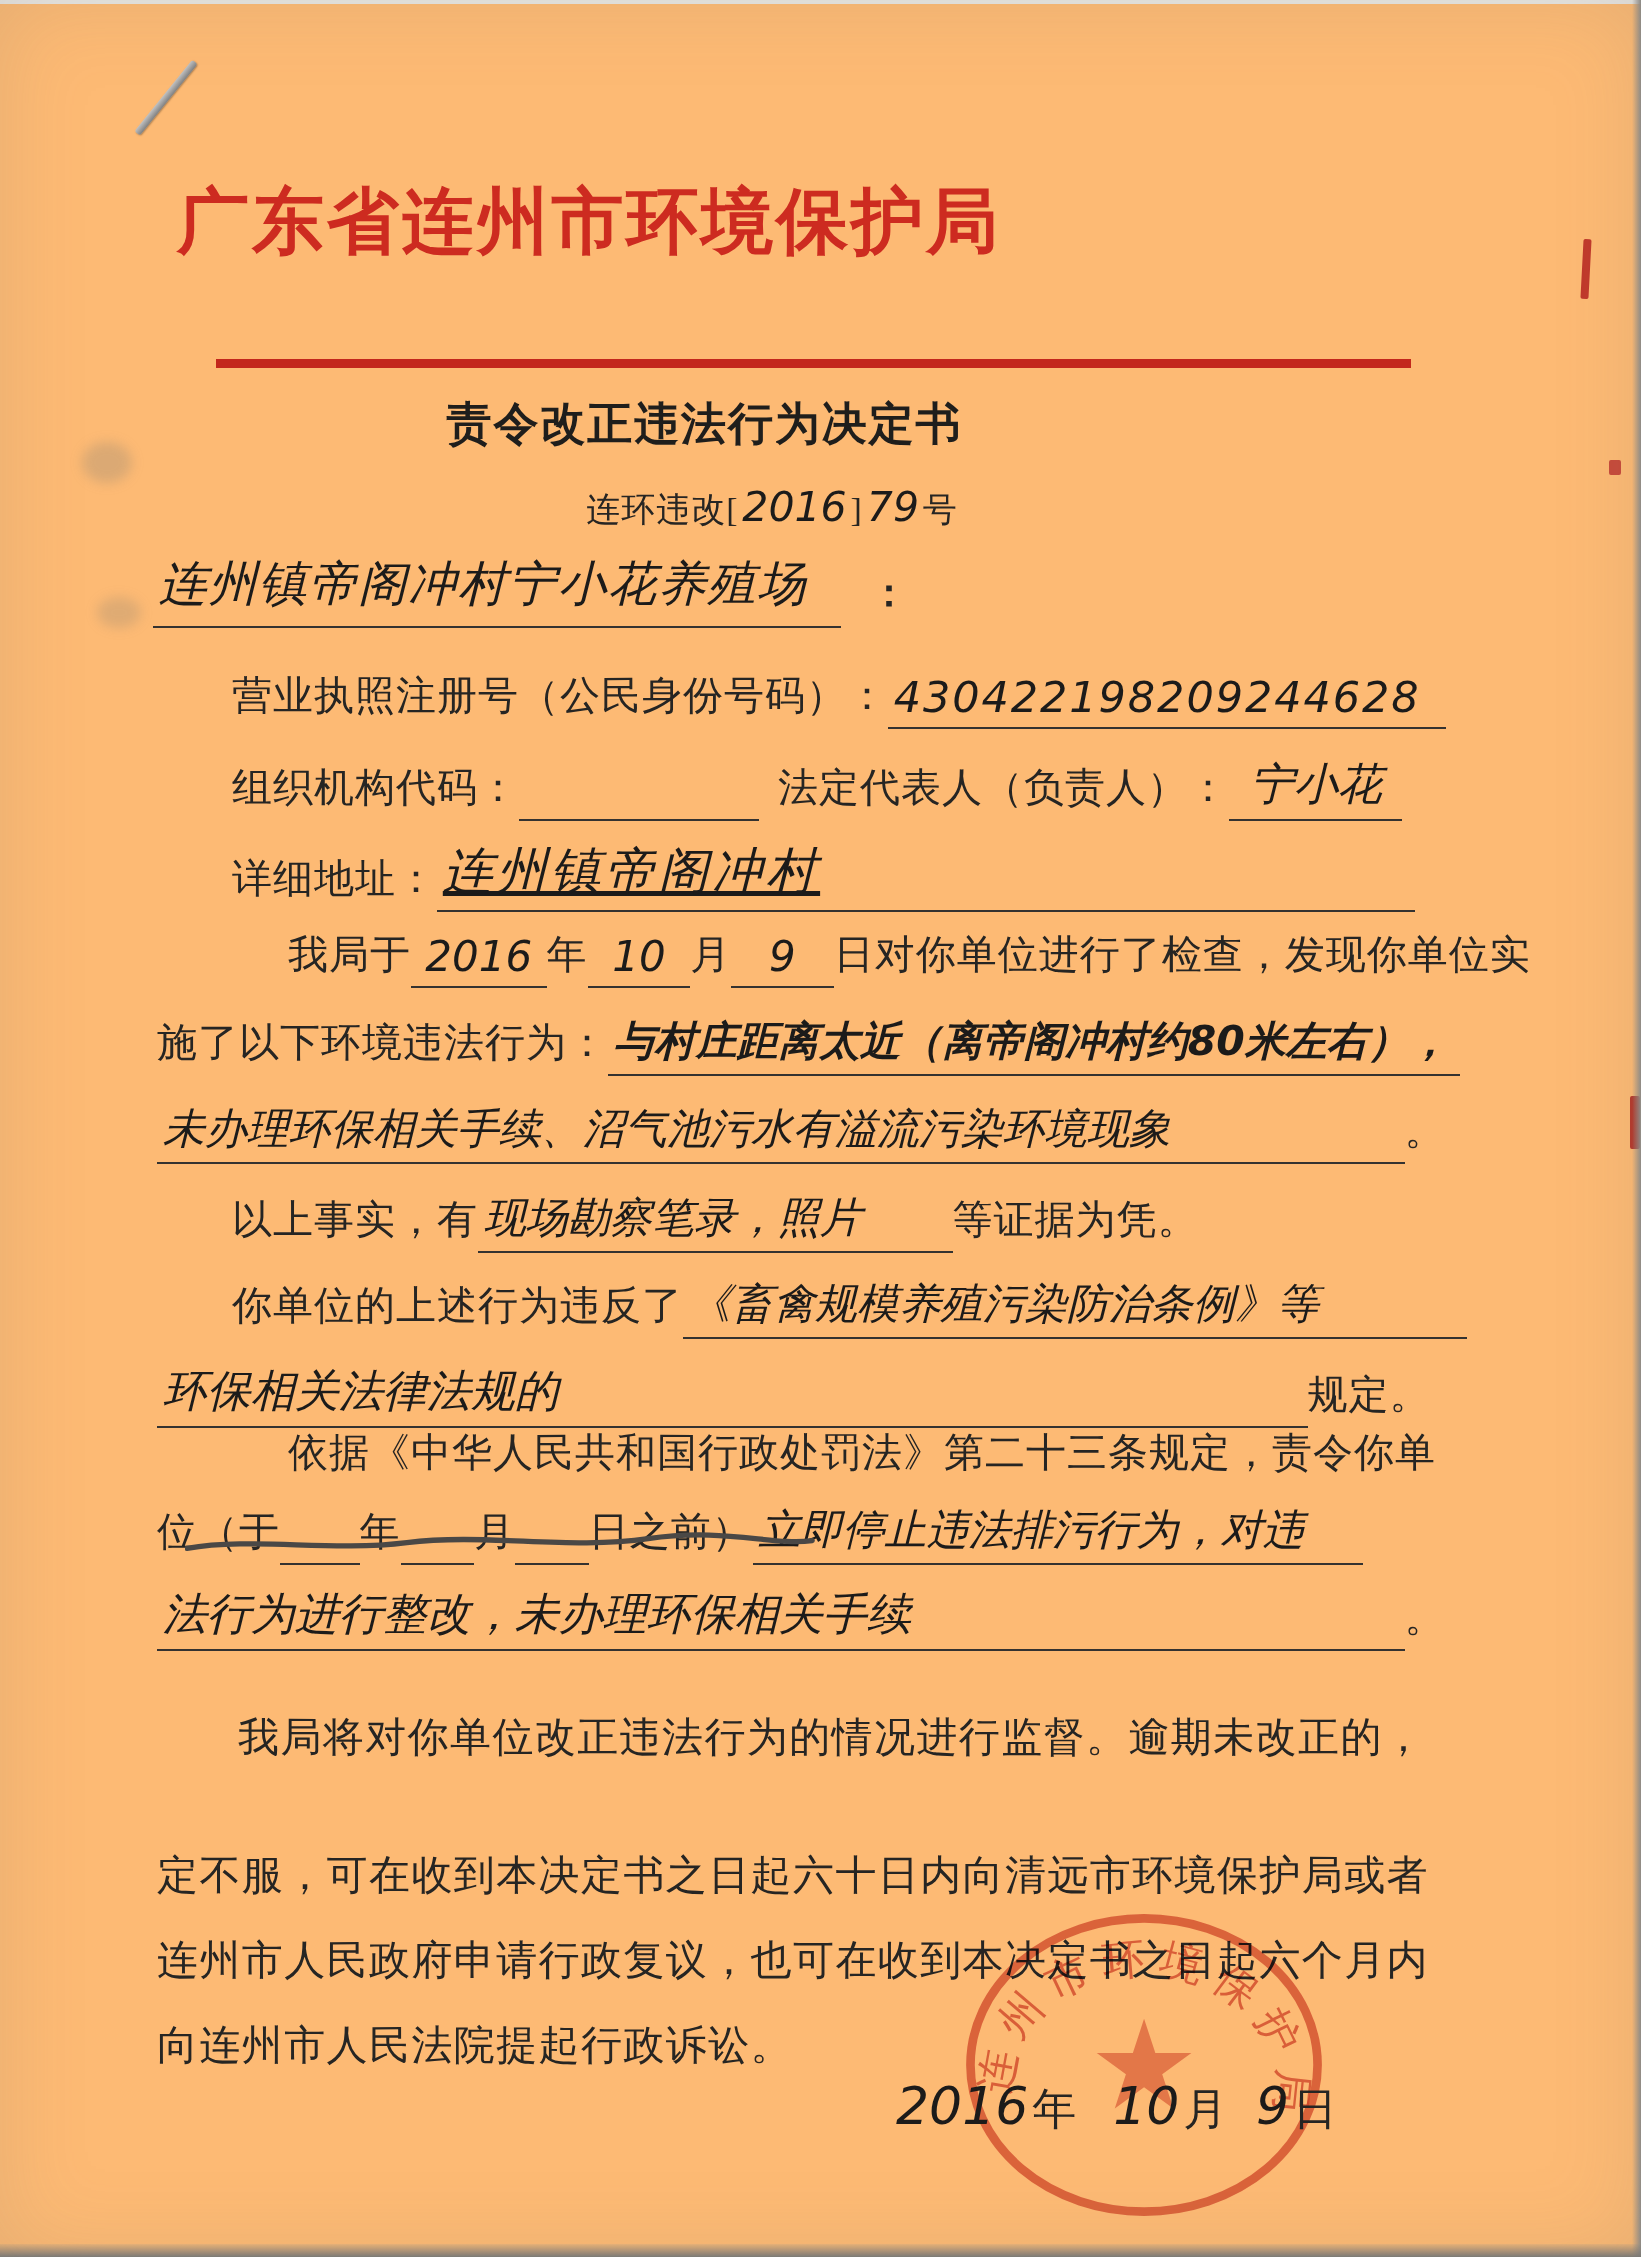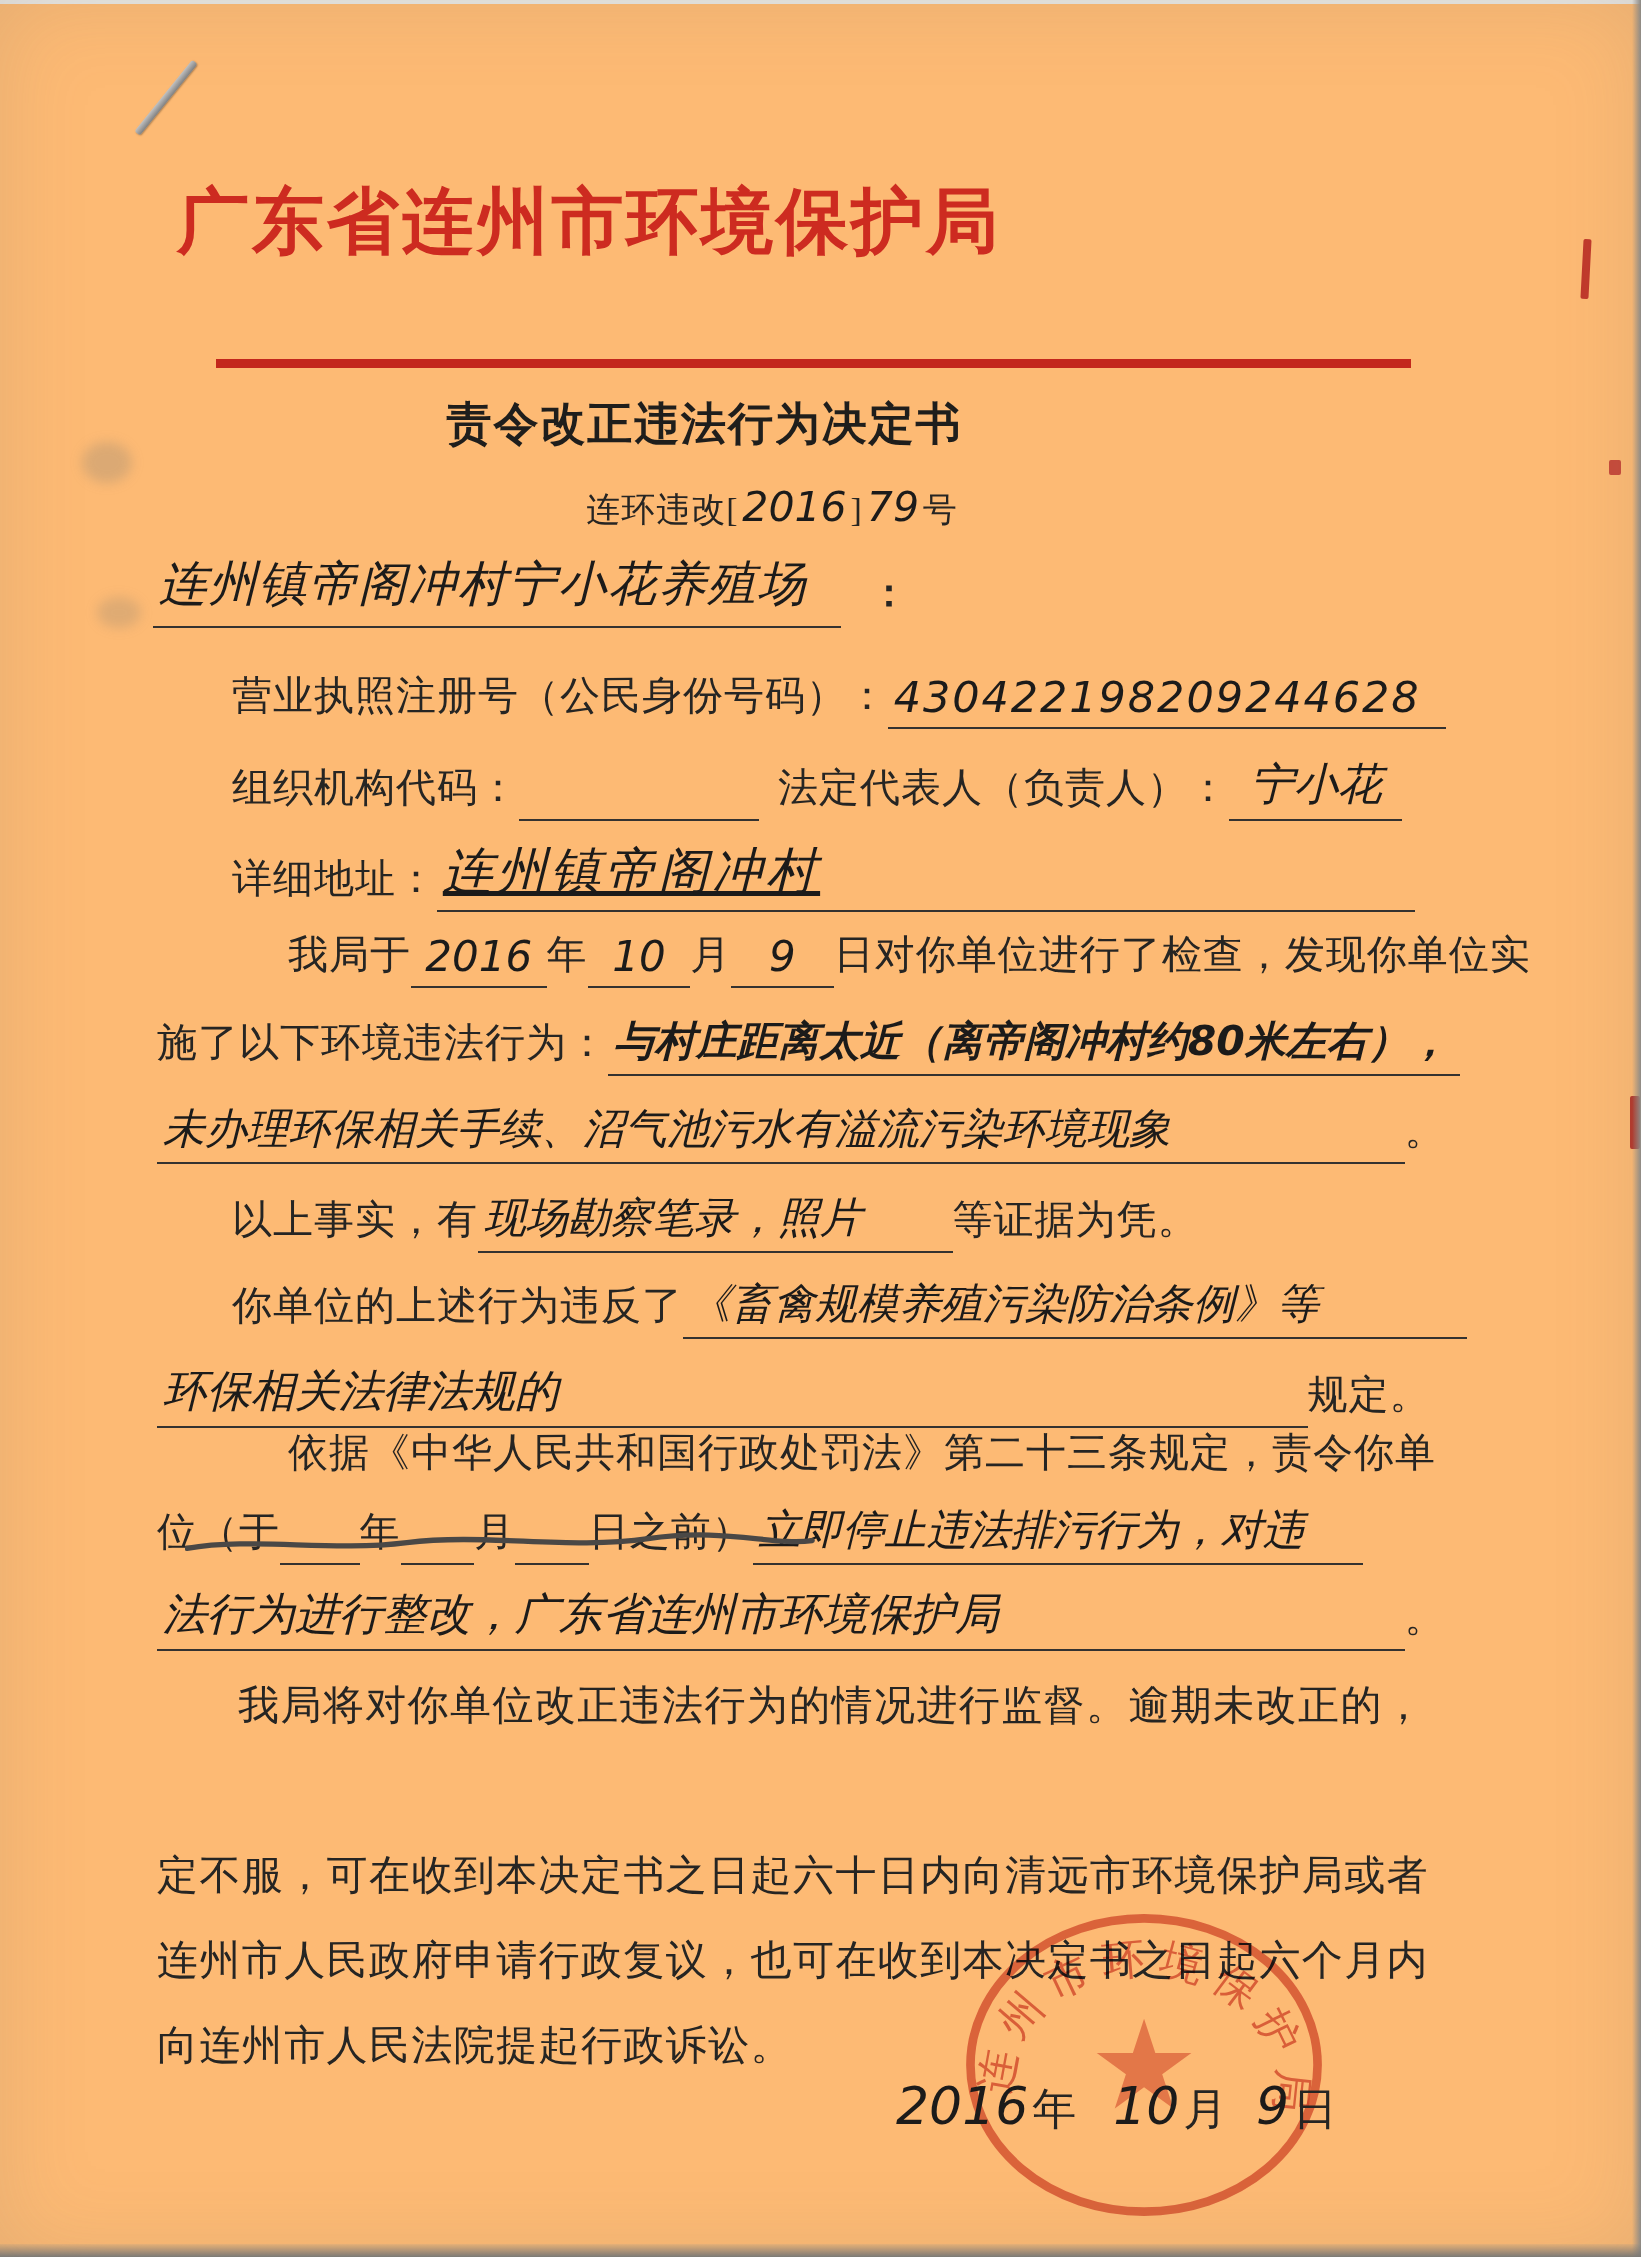--- a/index.html
+++ b/index.html
@@ -25,21 +25,21 @@
   .docno{left:521px;top:483px;width:502px;display:flex;justify-content:center;align-items:baseline;gap:3.9px;}
   .docno .pr{font-size:34px;padding-bottom:0;}
   .docno .hw{font-size:41px;}
   
   .recipient{top:552px;left:153px;}
   .recipient .name{font-size:48px;border-bottom:2.9px solid #343230;padding:0 33px 9.7px 5.8px;min-width:497px;letter-spacing:1.9px;}
   .recipient .colon{font-size:39px;font-weight:700;margin-left:29px;padding-bottom:7.7px;}
   
   .strike-svg{left:185px;top:1529px;}
   .p6row{left:157px;width:1303px;font-size:41px;letter-spacing:1.4px;color:#262523;}
-  .indent{padding-left:81px;}
+  .indent{padding-left:81px;margin-top:32px;}
   .dateline{top:2076px;left:896px;display:flex;align-items:baseline;}
   .dateline .hw{font-size:52px;}
   .dateline .unit{font-size:44px;font-style:normal;font-family:"Liberation Serif",serif;margin:0 3.9px;}
   .gap30{margin-left:33px;}
   .gap20{margin-left:25px;}
   
   .seal{left:954px;top:1904px;mix-blend-mode:multiply;opacity:.88;filter:blur(0.4px);}
   
   .staple{left:137px;top:130px;width:92px;height:6.8px;border-radius:2.9px;
     background:linear-gradient(180deg,#c2c2c2,#808080);transform:rotate(-51deg);transform-origin:left center;
@@ -147,21 +147,21 @@
     <span class="bl" style="width:62px;"></span>
     <span class="pr">日之前）</span>
     <span class="bl bl-left" style="width:599px;"><span class="hw" style="font-size:42px;">立即停止违法排污行为，对违</span></span>
   </div>
 
   <svg class="abs strike-svg" width="632" height="29" viewBox="0 0 655 30">
     <path d="M2,20 C 70,8 150,24 230,14 S 400,22 480,10 S 610,18 650,12" stroke="#4a4846" stroke-width="5.5" fill="none" stroke-linecap="round"></path>
   </svg>
 
   <div class="row" style="top:1585px;left:157px;">
-    <span class="bl bl-left" style="width:1236px;"><span class="hw" style="font-size:44px;">法行为进行整改，广东省连州市环境保护局</span></span>
+    <span class="bl bl-left" style="width:1236px;"><span class="hw" style="font-size:44px;">法行为进行整改，未办理环保相关手续</span></span>
     <span class="pr">。</span>
   </div>
 
   <div class="abs p6row indent" style="top:1678px;">我局将对你单位改正违法行为的情况进行监督。逾期未改正的，</div>
   <div class="abs p6row" style="top:1933px;">连州市人民政府申请行政复议，也可在收到本决定书之日起六个月内</div>
   <div class="abs p6row" style="top:1848px;">定不服，可在收到本决定书之日起六十日内向清远市环境保护局或者</div>
   <div class="abs p6row" style="top:2018px;">向连州市人民法院提起行政诉讼。</div>
 
   <svg class="abs seal" width="381" height="323" viewBox="0 0 395 335">
     <ellipse cx="197" cy="167" rx="180" ry="152" fill="none" stroke="rgba(205,84,74,0.8)" stroke-width="9"></ellipse>

